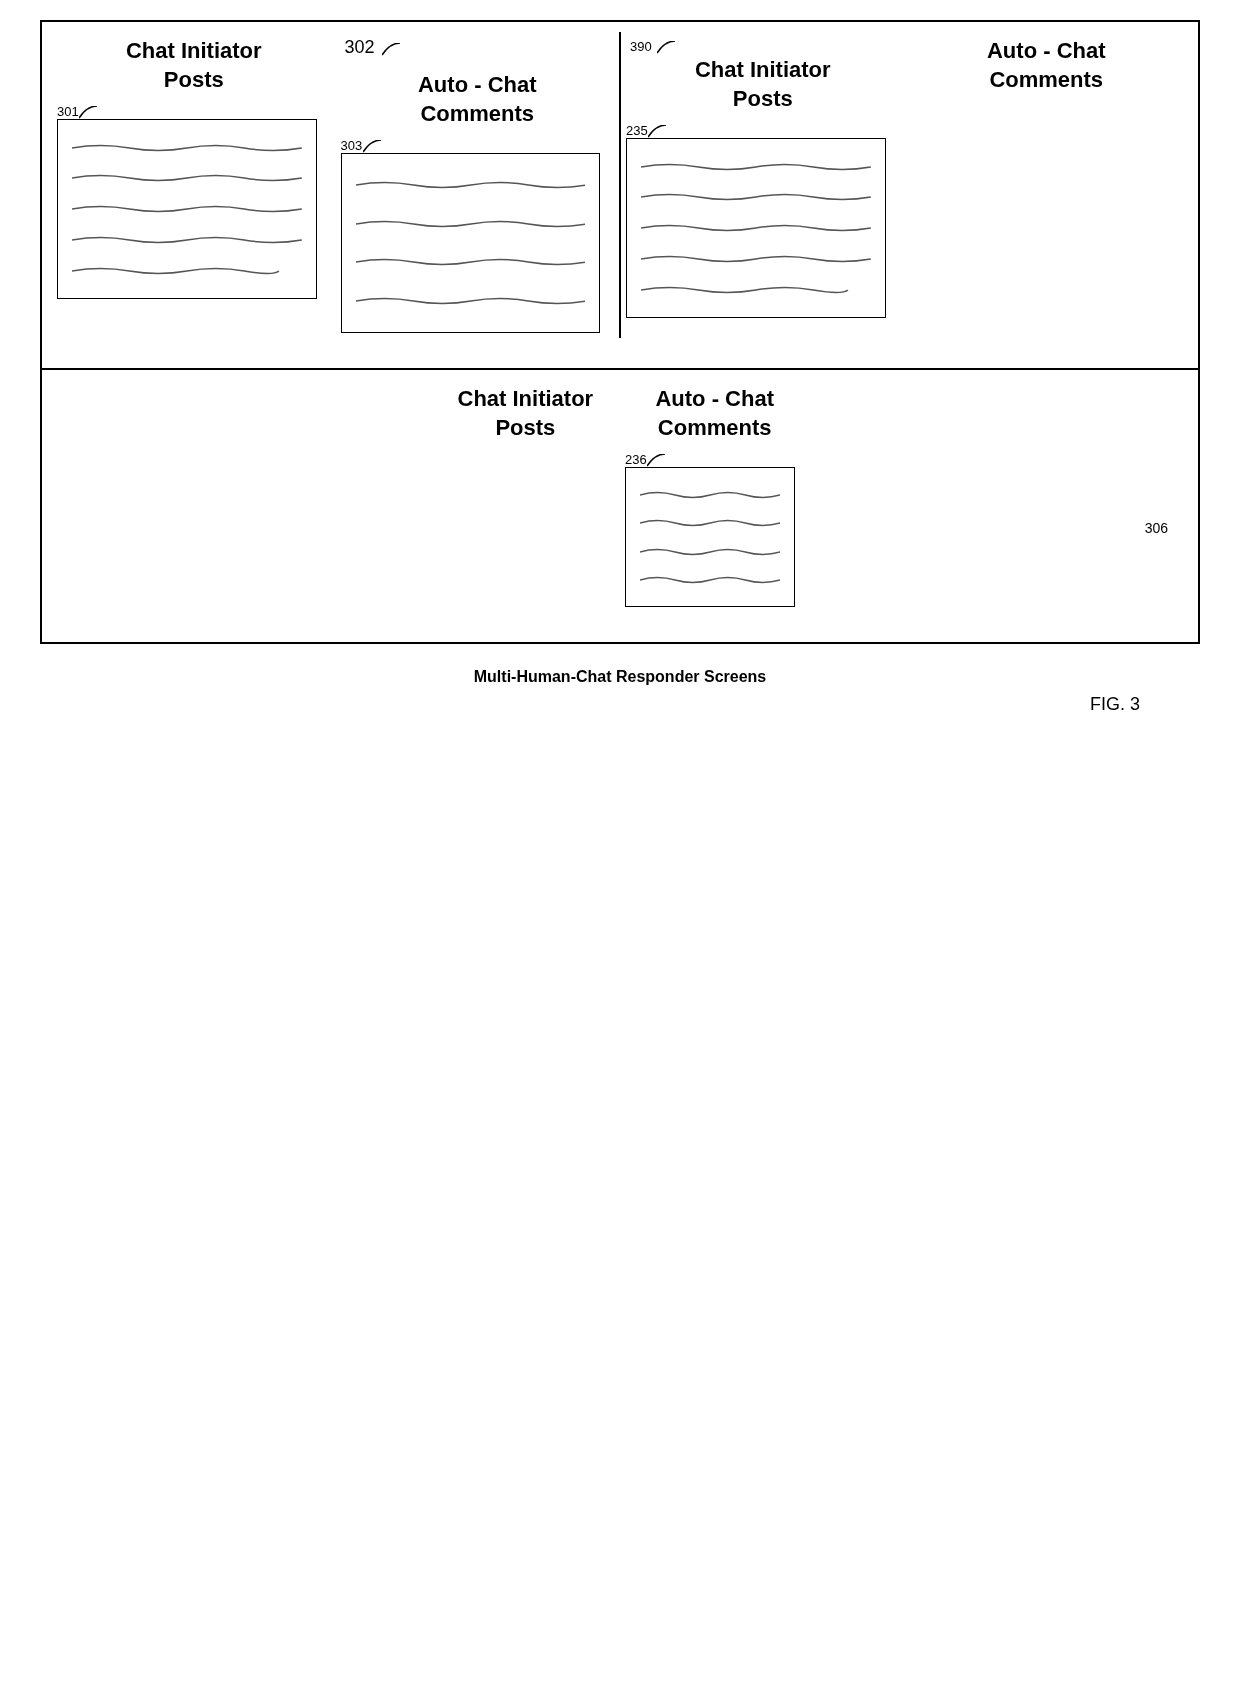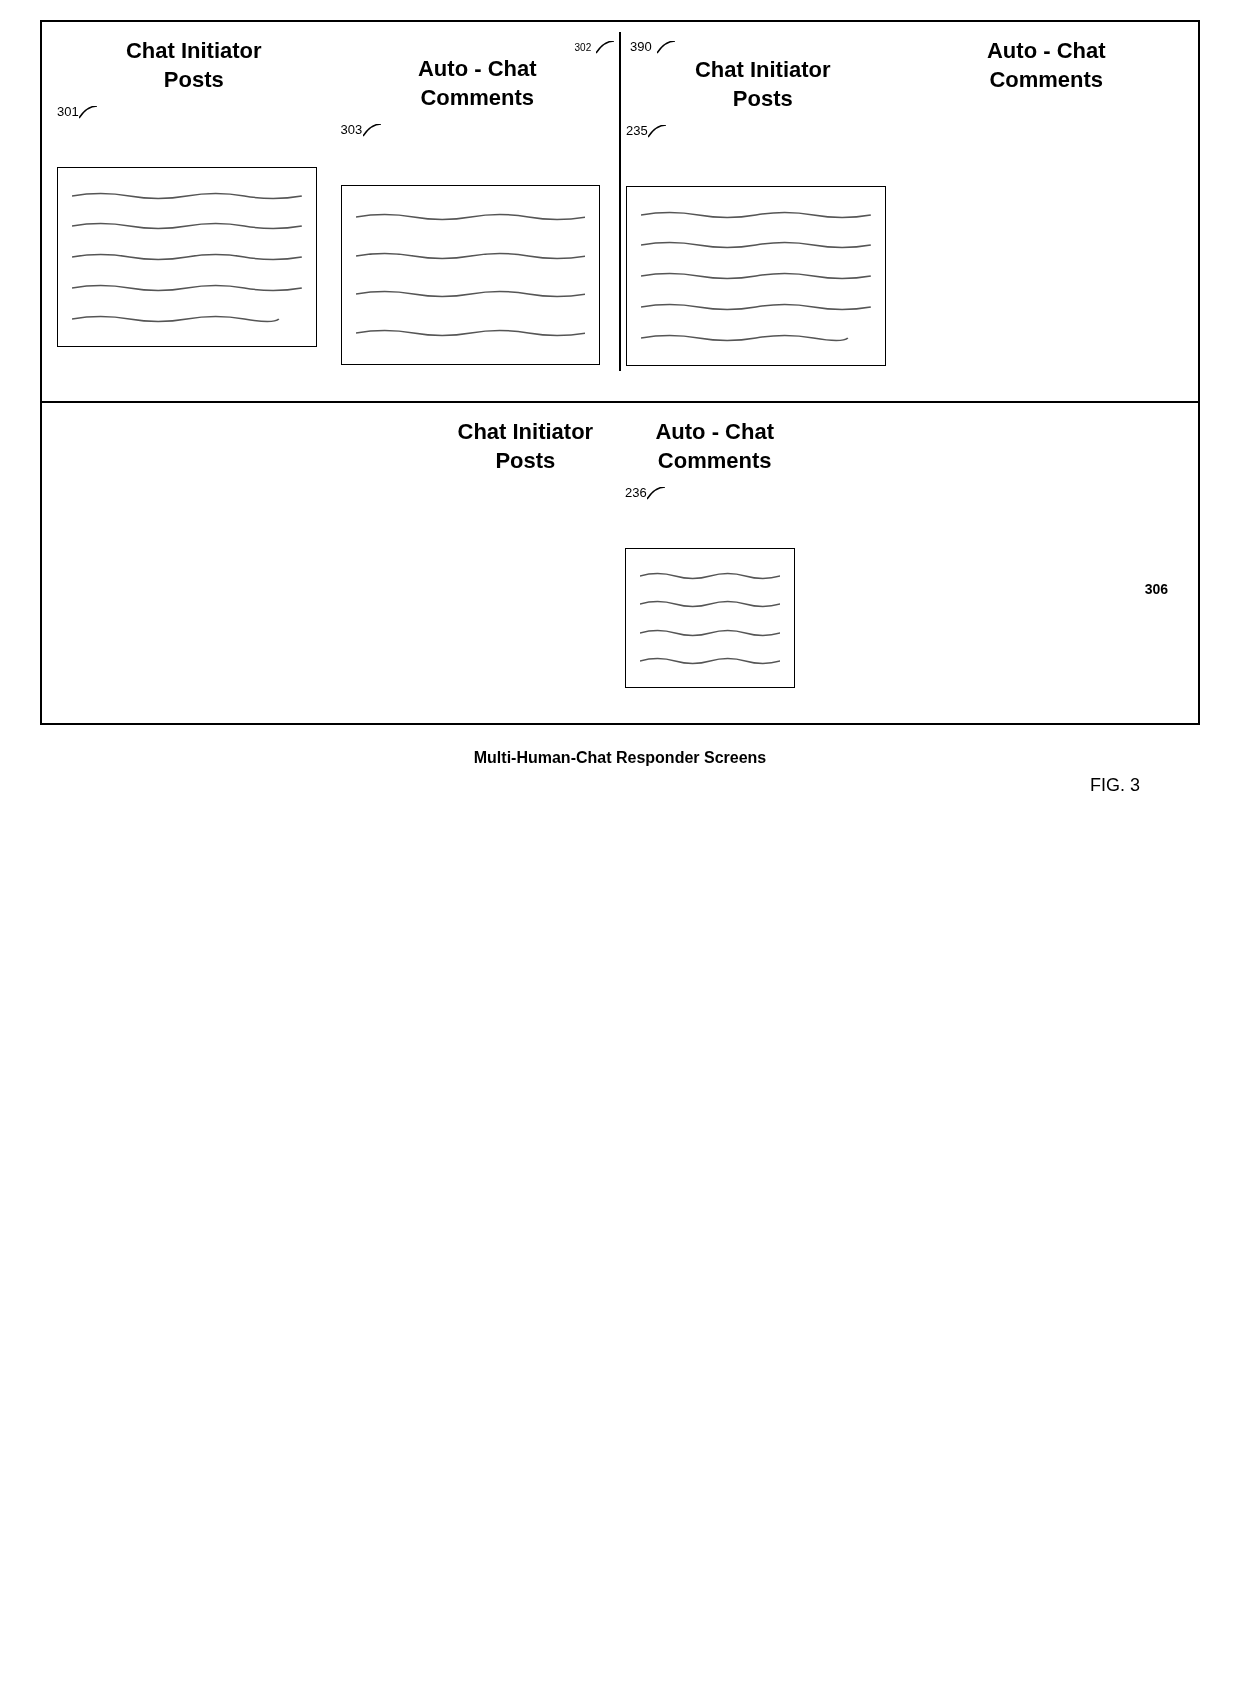--- a/index.html
+++ b/index.html
@@ -116,21 +116,21 @@
     .bottom-right-spacer {
       flex: 1;
       position: relative;
     }
 
     .ref-306 {
       position: absolute;
       right: 20px;
       top: 60%;
       font-size: 14px;
-      font-weight: bold;
+      font-weight: normal;
     }
 
     
     .bottom-label {
       margin-top: 24px;
       font-weight: bold;
       font-size: 16px;
       text-align: center;
     }
 
@@ -148,21 +148,20 @@
       font-size: 13px;
       position: relative;
       display: inline-block;
     }
 
     .col-wrapper {
       display: flex;
       flex-direction: column;
       align-items: flex-start;
       width: 100%;
-      gap: 48px;
     }
   </style>
 </head>
 <body>
 
 <div class="main-container">
 
   <div class="top-section">
 
     <div class="column-pair">
@@ -193,21 +192,21 @@
                   <path d="M0,7 Q25,2 50,7 Q75,12 100,7 Q125,2 150,7 Q175,12 200,7" stroke="#555" stroke-width="1.5" fill="none"></path>
                 </svg></div>
             <div class="wavy-line"><svg viewBox="0 0 200 14" preserveAspectRatio="none">
                   <path d="M0,7 Q25,2 50,7 Q75,12 100,7 Q125,2 150,7 Q175,12 180,7" stroke="#555" stroke-width="1.5" fill="none"></path>
                 </svg></div>
           </div>
         </div>
       </div>
 
       <div class="column">
-        <div style="width:100%;text-align:right;padding-left:4px;font-size:10px;margin-bottom:2px;">
+        <div style="width:100%;text-align:left;padding-left:4px;font-size:18px;margin-bottom:13px;">
           <span>302</span>
           <svg width="20" height="14" style="position:relative;top:4px;left:2px;">
               <path d="M0,12 Q8,0 18,0" stroke="#000" stroke-width="1.5" fill="none"></path>
             </svg>
         </div>
         <div class="column-header">
           <span>Auto - Chat</span><br>
           <span>Comments</span>
         </div>
         <div class="col-wrapper">

